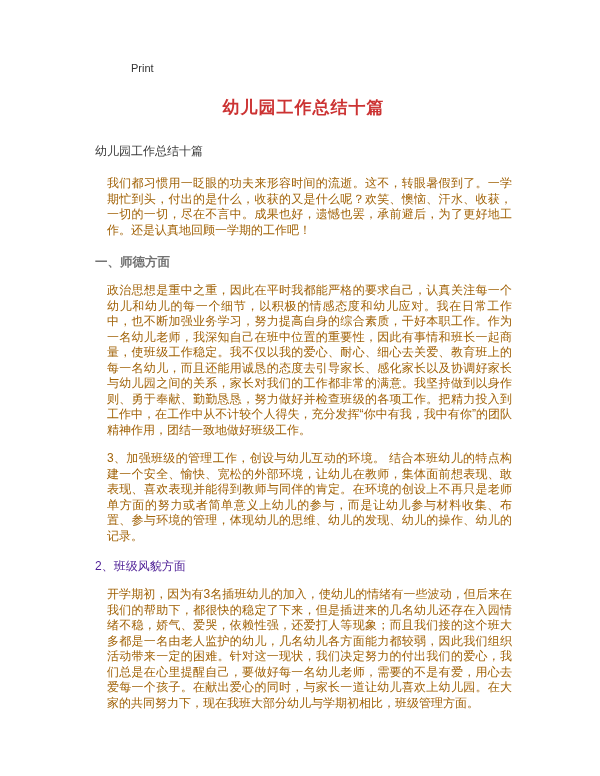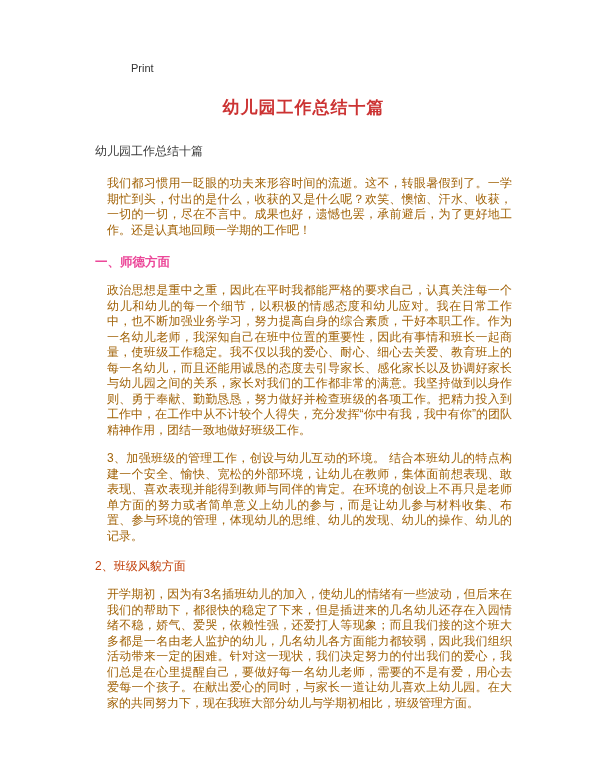--- a/index.html
+++ b/index.html
@@ -36,26 +36,26 @@
   }
   .part-heading {
     font-size: 13px;
     font-weight: bold;
     color: #2b2b2b;
     margin: 0 0 12px 0;
   }
   .section-heading {
     font-size: 12.5px;
     font-weight: bold;
-    color: #ec4899;
+    color: #737373;
     margin: 16px 0 12px 0;
   }
   .sub-heading {
     font-size: 12px;
-    color: #c2410c;
+    color: #4c1d95;
     margin: 14px 0 12px 0;
   }
   p.body-text {
     font-size: 12px;
     line-height: 15.5px;
     margin: 0 0 13px 12px;
     text-align: justify;
     color: #a16207;
   }
 </style>

